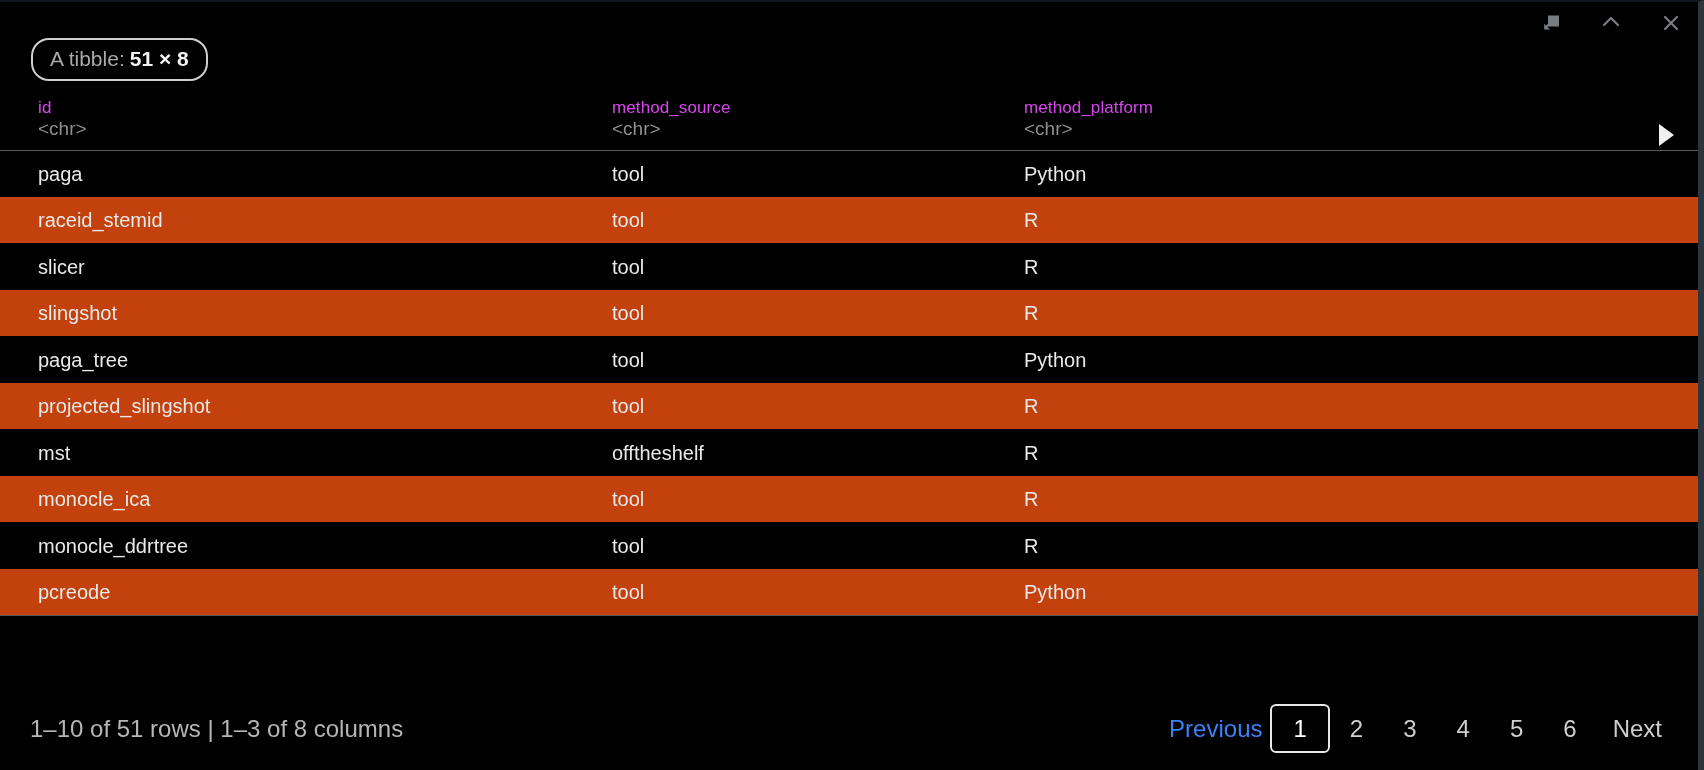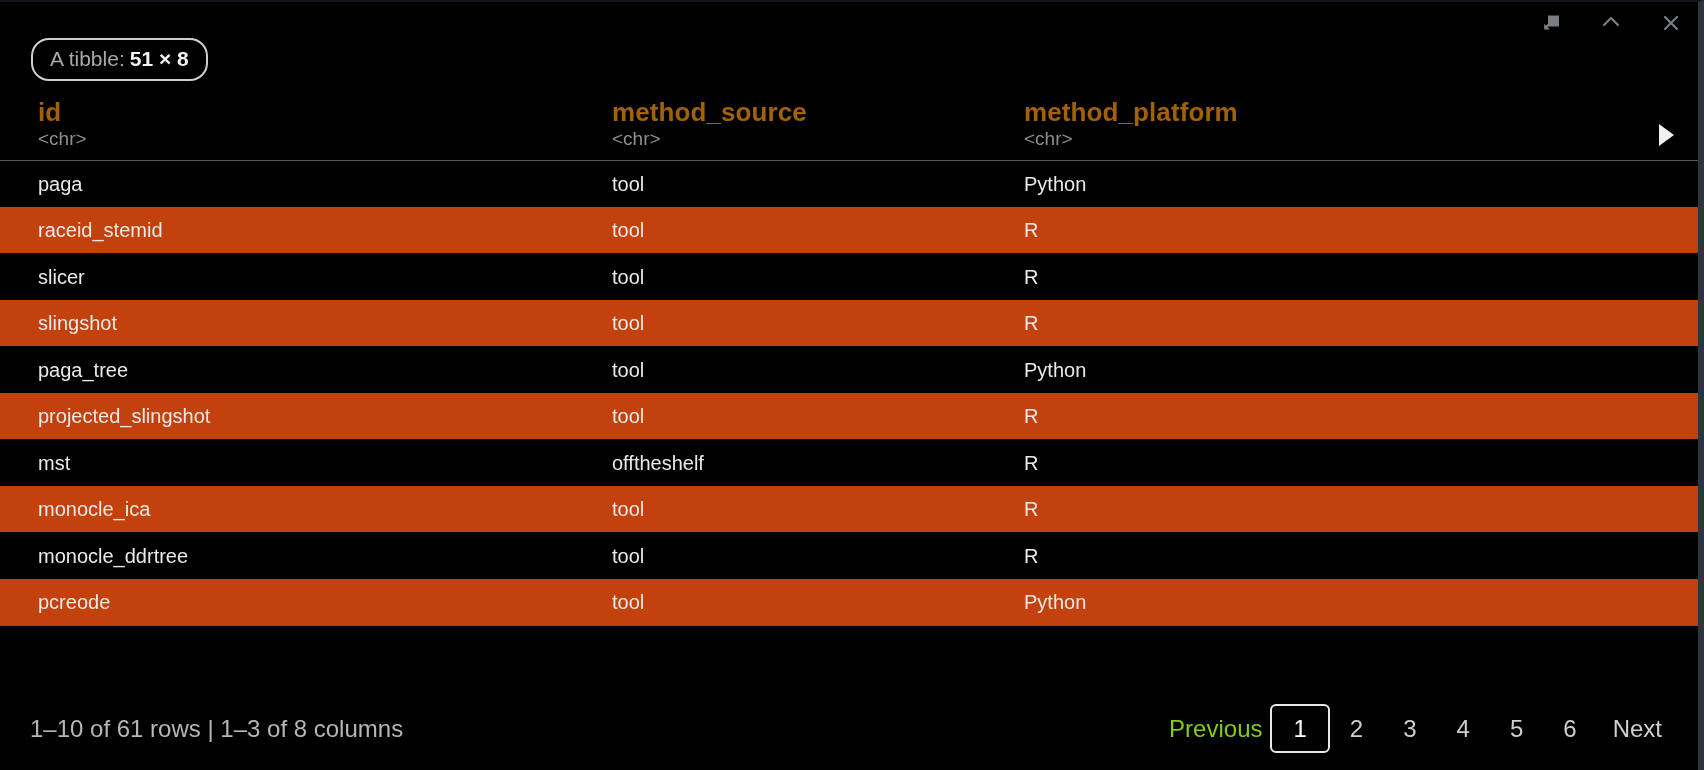--- a/index.html
+++ b/index.html
@@ -94,23 +94,23 @@
 
   thead th {
     text-align: left;
     vertical-align: top;
     padding: 0 0 10px 0;
     font-weight: normal;
     border-bottom: 1px solid #5a5a5a;
   }
   .col-name {
     display: block;
-    font-size: 26px;
-    font-weight: bold;
-    color: #a16207;
+    font-size: 17px;
+    font-weight: normal;
+    color: #d946ef;
     line-height: 1.12;
     letter-spacing: 0.1px;
   }
   .col-type {
     display: block;
     font-size: 19px;
     color: #8f8f8f;
     line-height: 1.15;
     margin-top: 1px;
   }
@@ -172,21 +172,21 @@
   .page-btn {
     font-size: 24px;
     color: #cfcfcf;
     padding: 6px 18px;
     cursor: pointer;
     line-height: 1;
     border: 2px solid transparent;
     border-radius: 6px;
     user-select: none;
   }
-  .page-btn.disabled { color: #84cc16; cursor: default; }
+  .page-btn.disabled { color: #3b82f6; cursor: default; }
   .page-btn.active {
     border-color: #e8e8e8;
     color: #ffffff;
     padding: 9px 21px;
   }
   .page-btn.edge { padding-left: 14px; padding-right: 6px; }
 </style>
 </head>
 <body>
 
@@ -306,21 +306,21 @@
             <td class="pad-first">pcreode</td>
             <td class="pad-cell">tool</td>
             <td class="pad-cell">Python</td>
             <td></td>
           </tr>
         </tbody>
     </table>
   </div>
 
   <div id="table-footer">
-    <div id="row-col-status">1–10 of 61 rows | 1–3 of 8 columns</div>
+    <div id="row-col-status">1–10 of 51 rows | 1–3 of 8 columns</div>
     <div id="pagination">
       <span class="page-btn disabled edge">Previous</span>
       <span id="page-number-slots"><span class="page-btn active">1</span><span class="page-btn">2</span><span class="page-btn">3</span><span class="page-btn">4</span><span class="page-btn">5</span><span class="page-btn">6</span></span>
       <span class="page-btn edge">Next</span>
     </div>
   </div>
 
 </div>
 
 </body></html>

